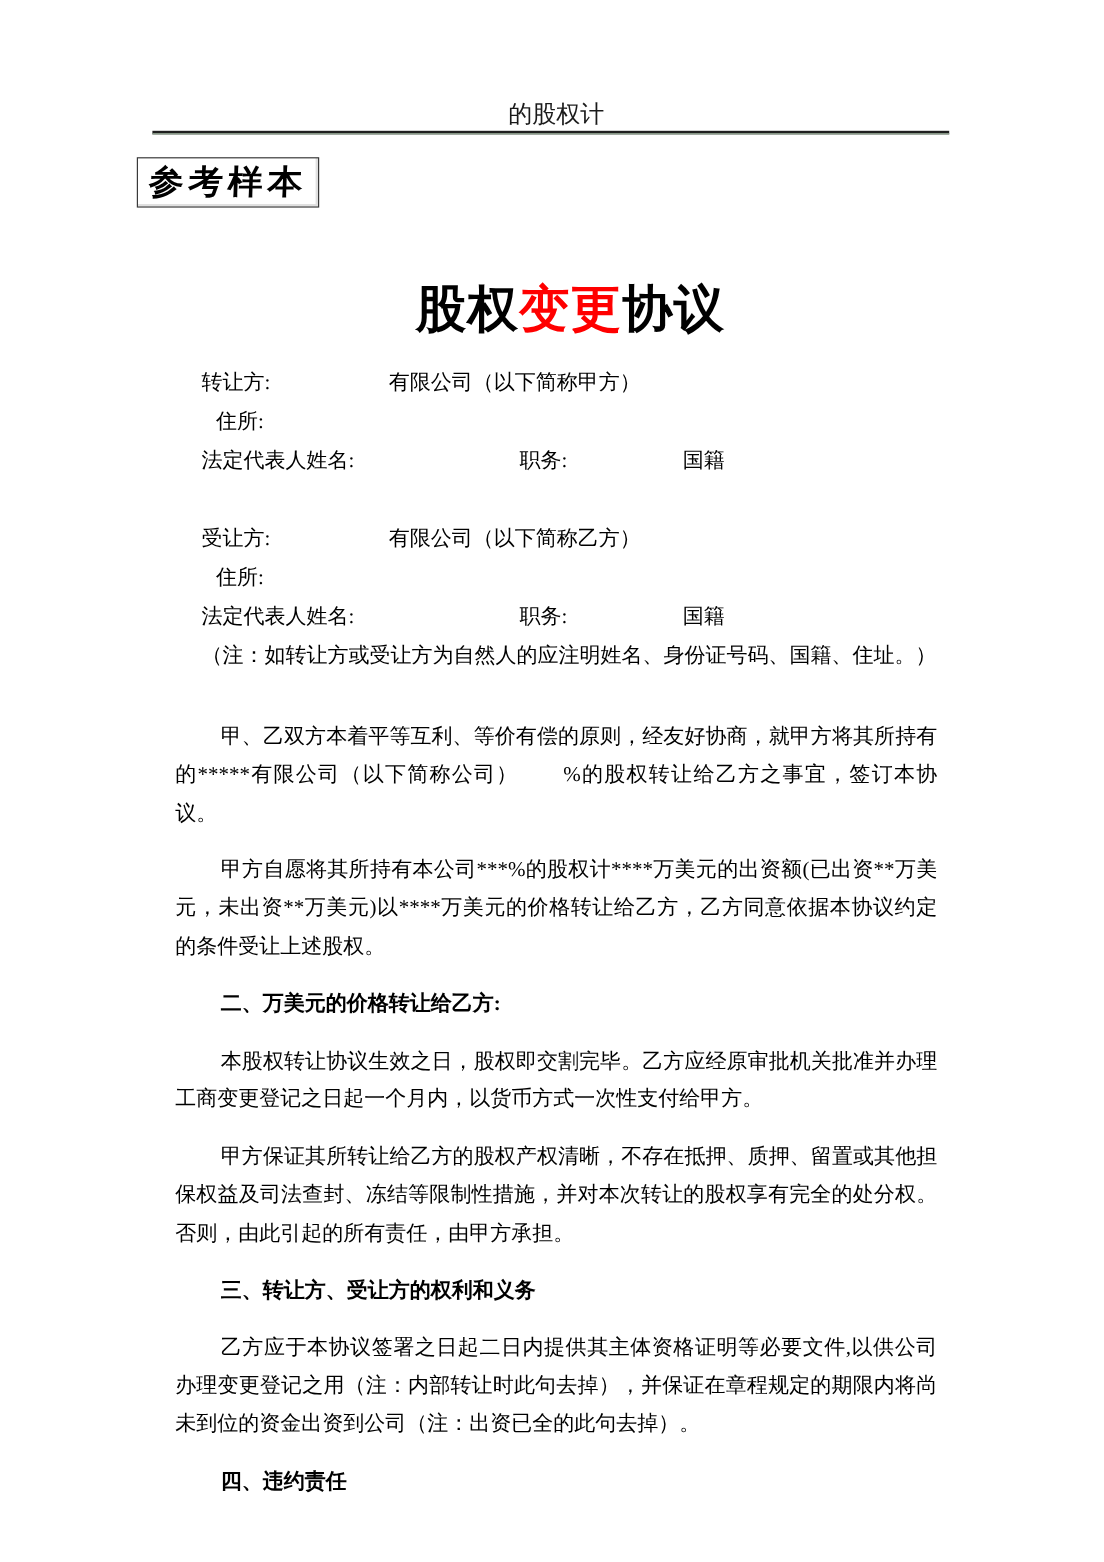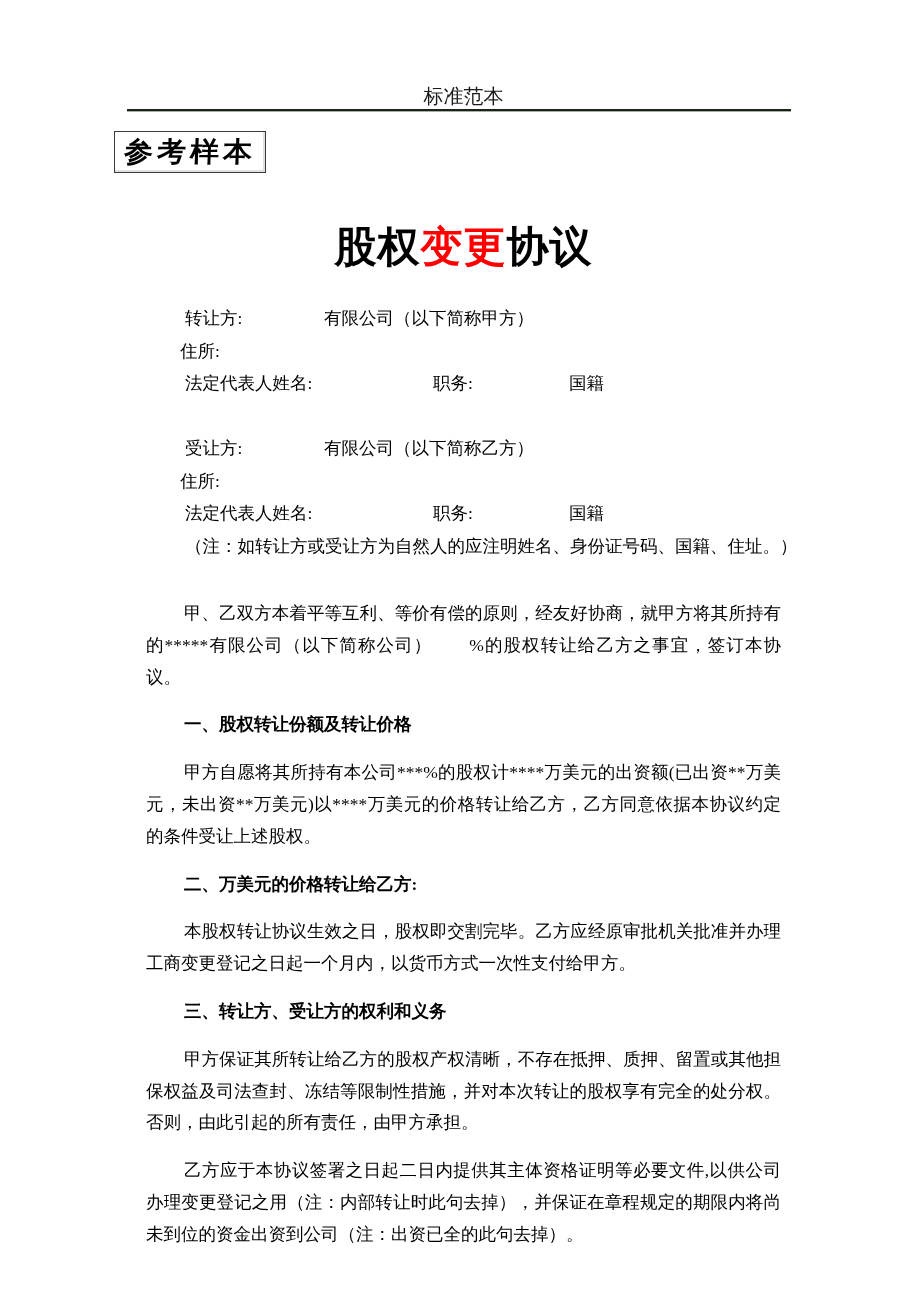--- a/index.html
+++ b/index.html
@@ -47,21 +47,21 @@
     font-weight: 900;
     letter-spacing: 4px;
     transform: scaleY(0.95) skewX(-2deg);
     white-space: nowrap;
   }
 
   
   .doc-title {
     position: absolute;
     top: 222px; left: 130px; width: 667px;
-    margin: 0;
+    margin: 12px;
     text-align: center;
     font-size: 42px;
     line-height: 50px;
     font-weight: bold;
     letter-spacing: 1px;
   }
   .accent { color: #ff0000; }
 
   
   .parties {
@@ -69,21 +69,21 @@
     top: 302px; left: 130px; width: 667px;
     font-size: 17.5px;
   }
   .pline {
     position: relative;
     height: 32.5px;
     line-height: 32.5px;
     white-space: nowrap;
   }
   .pline span { position: absolute; white-space: nowrap; }
-  .ind1 { left: 38px; margin-left: 17px; }
+  .ind1 { left: 38px; }
   .ind2 { left: 50px; }
   .pos-company { left: 194px; }
   .pos-position { left: 303px; }
   .pos-nationality { left: 439px; }
   .blank { height: 32.5px; }
 
   
   .doc-body {
     position: absolute;
     top: 582px; left: 130px; width: 667px;
@@ -95,21 +95,21 @@
     text-align: justify;
     text-indent: 38px;
   }
   .heading { font-weight: bold; }
 </style>
 </head>
 <body>
 
 <div class="page">
 
-  <div class="doc-header-text">标准范本</div>
+  <div class="doc-header-text">的股权计</div>
   <div class="doc-header-rule"></div>
 
   <div class="stamp">
     <span class="stamp-text">参考样本</span>
   </div>
 
   <h1 class="doc-title"><span>股权</span><span class="accent">变更</span><span>协议</span></h1>
 
   <div class="parties">
 
@@ -141,22 +141,22 @@
       <span class="pos-nationality">国籍</span>
     </div>
     <div class="pline">
       <span class="ind1">（注：如转让方或受让方为自然人的应注明姓名、身份证号码、国籍、住址。）</span>
     </div>
 
   </div>
 
   <div class="doc-body">
     <p class="para">甲、乙双方本着平等互利、等价有偿的原则，经友好协商，就甲方将其所持有的*****有限公司（以下简称公司）　　%的股权转让给乙方之事宜，签订本协议。</p>
-    <p class="para heading">一、股权转让份额及转让价格</p>
     <p class="para">甲方自愿将其所持有本公司***%的股权计****万美元的出资额(已出资**万美元，未出资**万美元)以****万美元的价格转让给乙方，乙方同意依据本协议约定的条件受让上述股权。</p>
     <p class="para heading">二、万美元的价格转让给乙方:</p>
     <p class="para">本股权转让协议生效之日，股权即交割完毕。乙方应经原审批机关批准并办理工商变更登记之日起一个月内，以货币方式一次性支付给甲方。</p>
+    <p class="para">甲方保证其所转让给乙方的股权产权清晰，不存在抵押、质押、留置或其他担保权益及司法查封、冻结等限制性措施，并对本次转让的股权享有完全的处分权。否则，由此引起的所有责任，由甲方承担。</p>
     <p class="para heading">三、转让方、受让方的权利和义务</p>
-    <p class="para">甲方保证其所转让给乙方的股权产权清晰，不存在抵押、质押、留置或其他担保权益及司法查封、冻结等限制性措施，并对本次转让的股权享有完全的处分权。否则，由此引起的所有责任，由甲方承担。</p>
     <p class="para">乙方应于本协议签署之日起二日内提供其主体资格证明等必要文件,以供公司办理变更登记之用（注：内部转让时此句去掉），并保证在章程规定的期限内将尚未到位的资金出资到公司（注：出资已全的此句去掉）。</p>
+    <p class="para heading">四、违约责任</p>
   </div>
 
 </div>
 
 </body></html>

